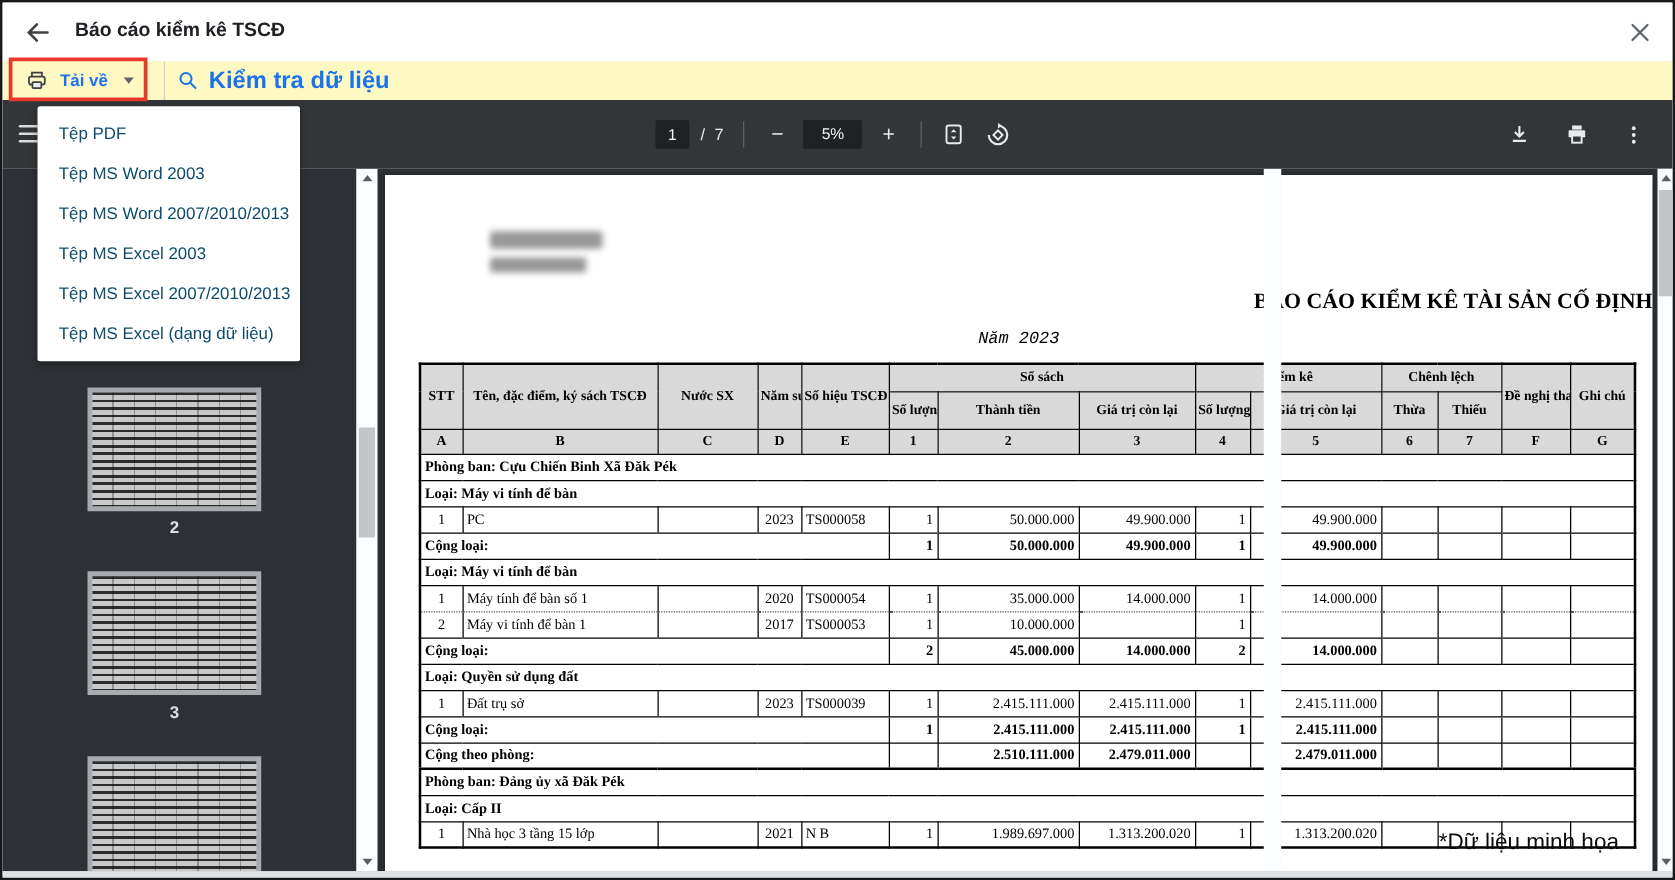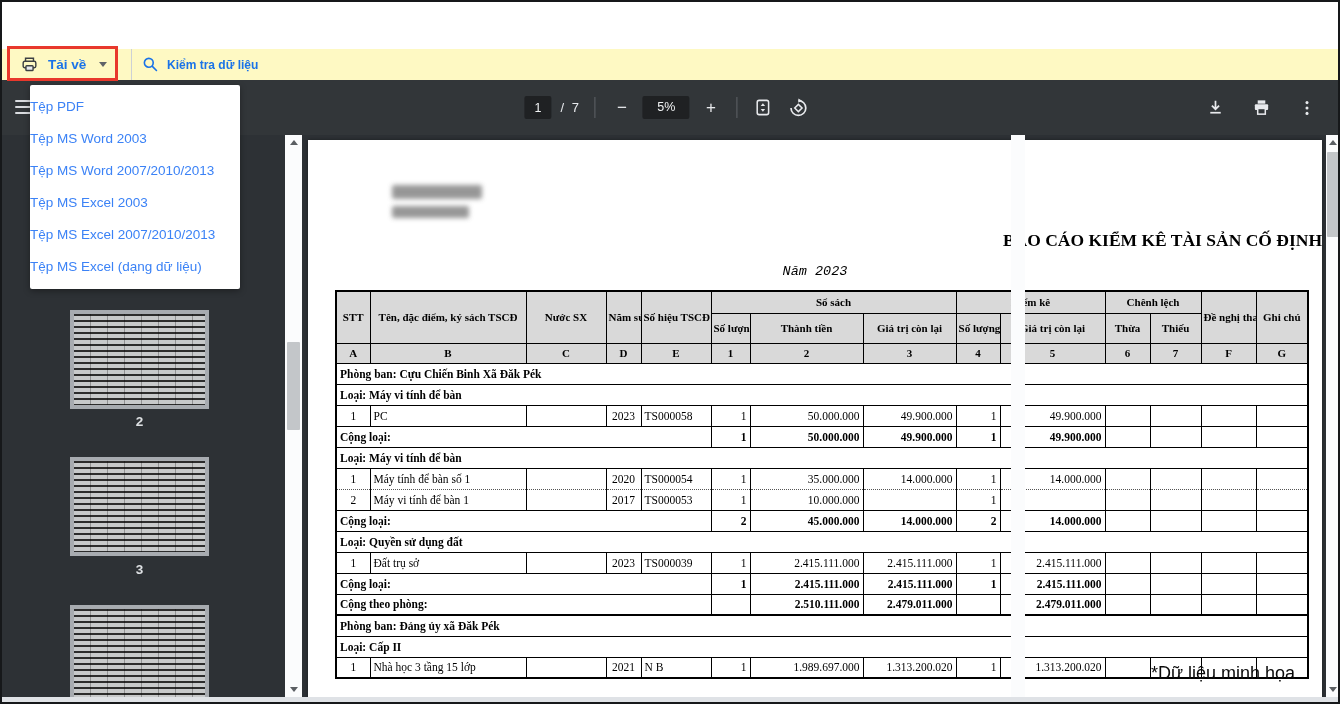--- a/index.html
+++ b/index.html
@@ -13,27 +13,27 @@
   .app-title { position:absolute; left:58px; top:0; line-height:46px; font-size:15.5px; font-weight:600; color:#202124; }
   .close-btn { position:absolute; right:14px; top:12px; width:24px; height:24px; color:#5f6368; }
 
   
   .action-bar { position:absolute; left:0; top:47px; width:100%; height:31px; background:#fef9c3; }
   .download-btn { position:absolute; left:18px; top:0; height:31px; display:flex; align-items:center; gap:9px; cursor:pointer; }
   .download-btn .label { color:#1a73e8; font-size:13.5px; font-weight:600; }
   .caret-down { width:0; height:0; border-left:4.5px solid transparent; border-right:4.5px solid transparent; border-top:5px solid #5f6368; margin-left:4px; }
   .bar-divider { position:absolute; left:129px; top:0; width:1px; height:31px; background:#cdd1d6; }
   .verify-btn { position:absolute; left:140px; top:0; height:31px; display:flex; align-items:center; gap:8px; cursor:pointer; }
-  .verify-btn .label { color:#1a73e8; font-size:12px; font-weight:600; }
+  .verify-btn .label { color:#1a73e8; font-size:19px; font-weight:600; }
   .highlight-box { position:absolute; left:5px; top:44px; width:111px; height:35px; border:3px solid #e8382c; z-index:70; pointer-events:none; }
 
   
   .dropdown { position:absolute; left:28px; top:83px; width:210px; background:#fff; z-index:60;
               box-shadow:0 2px 6px rgba(0,0,0,.35); border-radius:2px; padding:6px 0; }
-  .dropdown .item { height:32px; line-height:32px; font-size:13.5px; color:#3b82f6; cursor:pointer; white-space:nowrap; }
+  .dropdown .item { height:32px; line-height:32px; padding-left:17px; font-size:13.5px; color:#0c4a6e; cursor:pointer; white-space:nowrap; }
 
   
   .pdf-toolbar { position:absolute; left:0; top:78px; width:100%; height:55px; background:#323639; }
   .hamburger { position:absolute; left:13px; top:20px; width:19px; height:15px; cursor:pointer; }
   .hamburger span { display:block; height:2px; background:#dadce0; margin-bottom:4px; border-radius:1px; }
   .tb-center { position:absolute; left:50%; top:0; transform:translateX(-51%); height:55px; display:flex; align-items:center; }
   .page-input { width:27px; height:23px; background:#1f2123; border:none; color:#f1f3f4; font-size:12.5px; text-align:center; border-radius:2px; font-family:"Liberation Sans",sans-serif; }
   .page-count { color:#e8eaed; font-size:13px; margin-left:9px; letter-spacing:2px; }
   .tb-sep { width:1px; height:21px; background:#5f6368; margin:0 14px; }
   .tb-btn { color:#e8eaed; font-size:17px; width:24px; text-align:center; cursor:pointer; user-select:none; }
@@ -84,20 +84,33 @@
 
   .bottom-strip { position:absolute; left:0; top:695px; width:100%; height:7px; background:#dfe2e6; z-index:40; }
 
   svg { display:block; }
 </style>
 </head>
 <body>
 
 <div class="window">
 
+  <div class="app-header">
+    <div class="back-btn">
+      <svg width="24" height="24" viewBox="0 0 24 24">
+        <path d="M20 12H5.5 M11.5 5.5 L5 12 l6.5 6.5" stroke="#3c4043" stroke-width="2" fill="none" stroke-linecap="round"></path>
+      </svg>
+    </div>
+    <div class="app-title">Báo cáo kiểm kê TSCĐ</div>
+    <div class="close-btn">
+      <svg width="24" height="24" viewBox="0 0 24 24">
+        <path d="M6 6 L18 18 M18 6 L6 18" stroke="#5f6368" stroke-width="1.8" stroke-linecap="round"></path>
+      </svg>
+    </div>
+  </div>
 
   <div class="action-bar">
     <div class="download-btn">
       <svg width="19" height="19" viewBox="0 0 24 24">
         <path d="M7 8V4h10v4" fill="none" stroke="#3c4043" stroke-width="1.8"></path>
         <rect x="4" y="8" width="16" height="8" rx="2" fill="none" stroke="#3c4043" stroke-width="1.8"></rect>
         <rect x="7.5" y="13.5" width="9" height="6" rx="1" fill="#e9ebee" stroke="#3c4043" stroke-width="1.8"></rect>
       </svg>
       <span class="label">Tải về</span>
       <span class="caret-down"></span>

